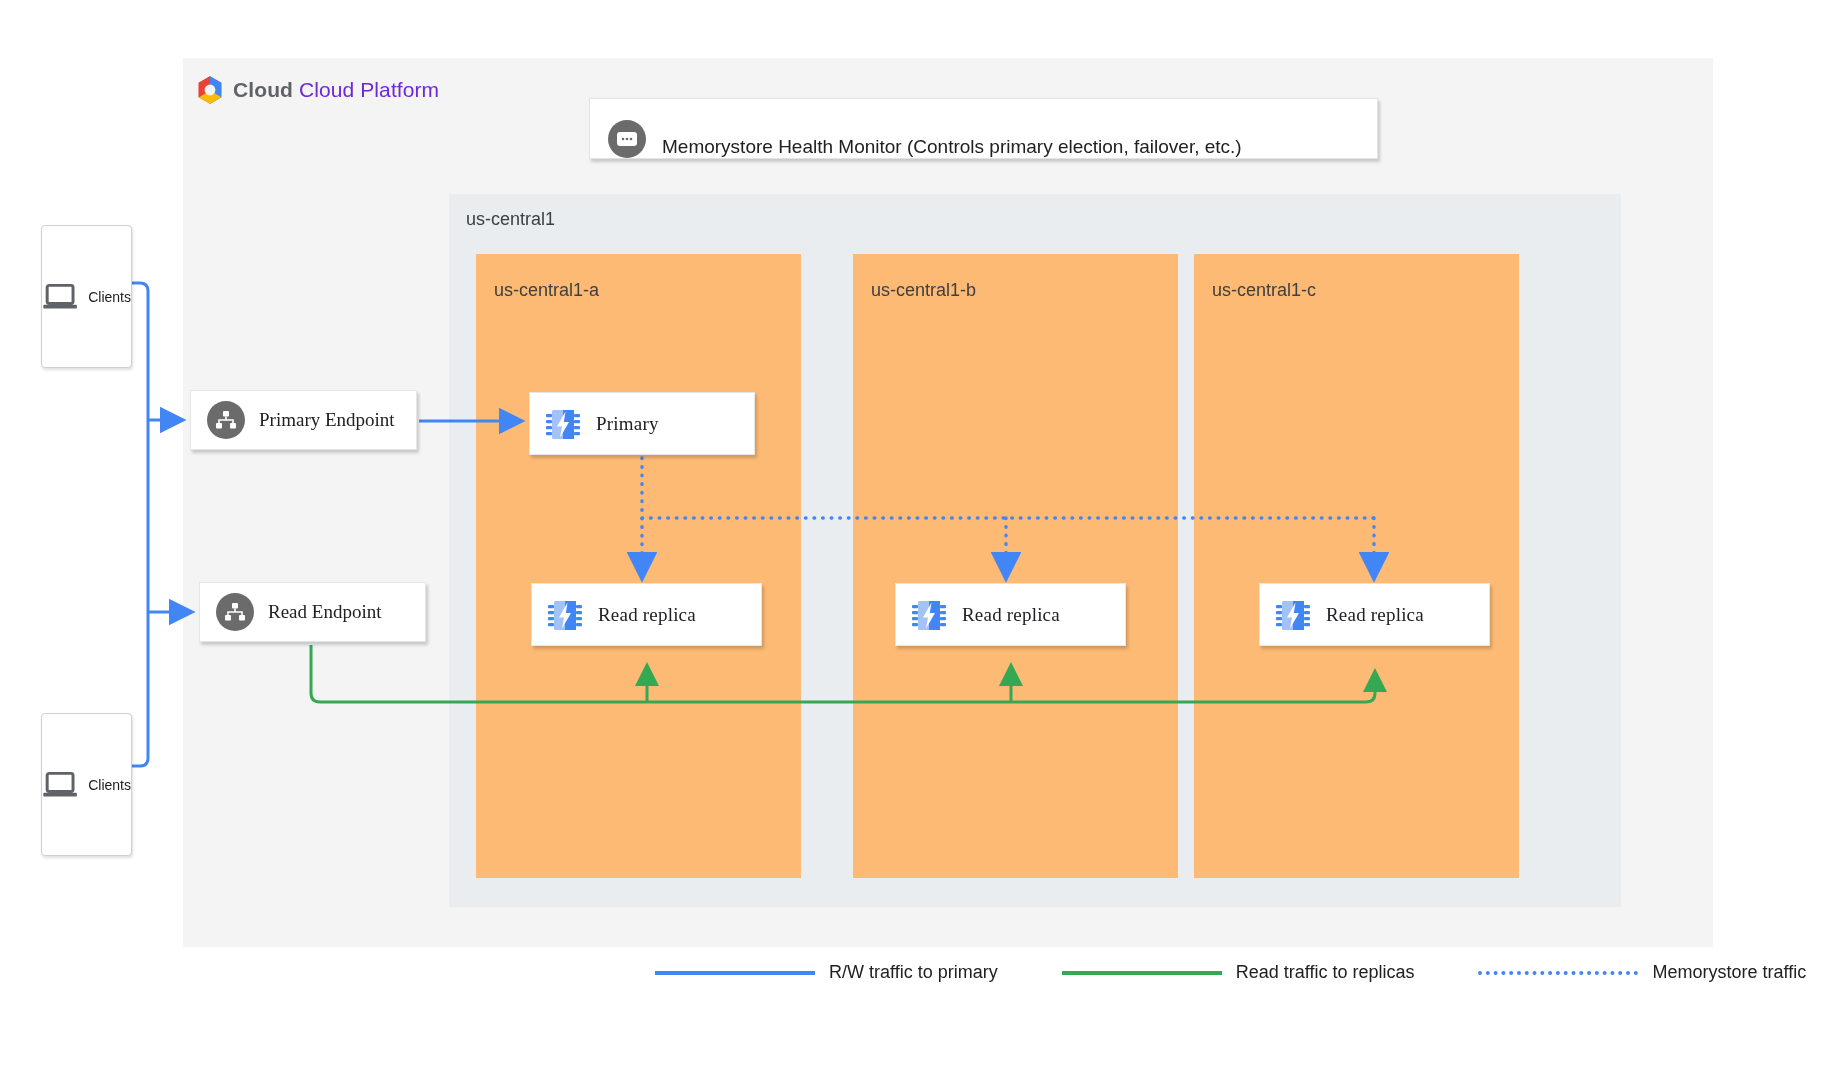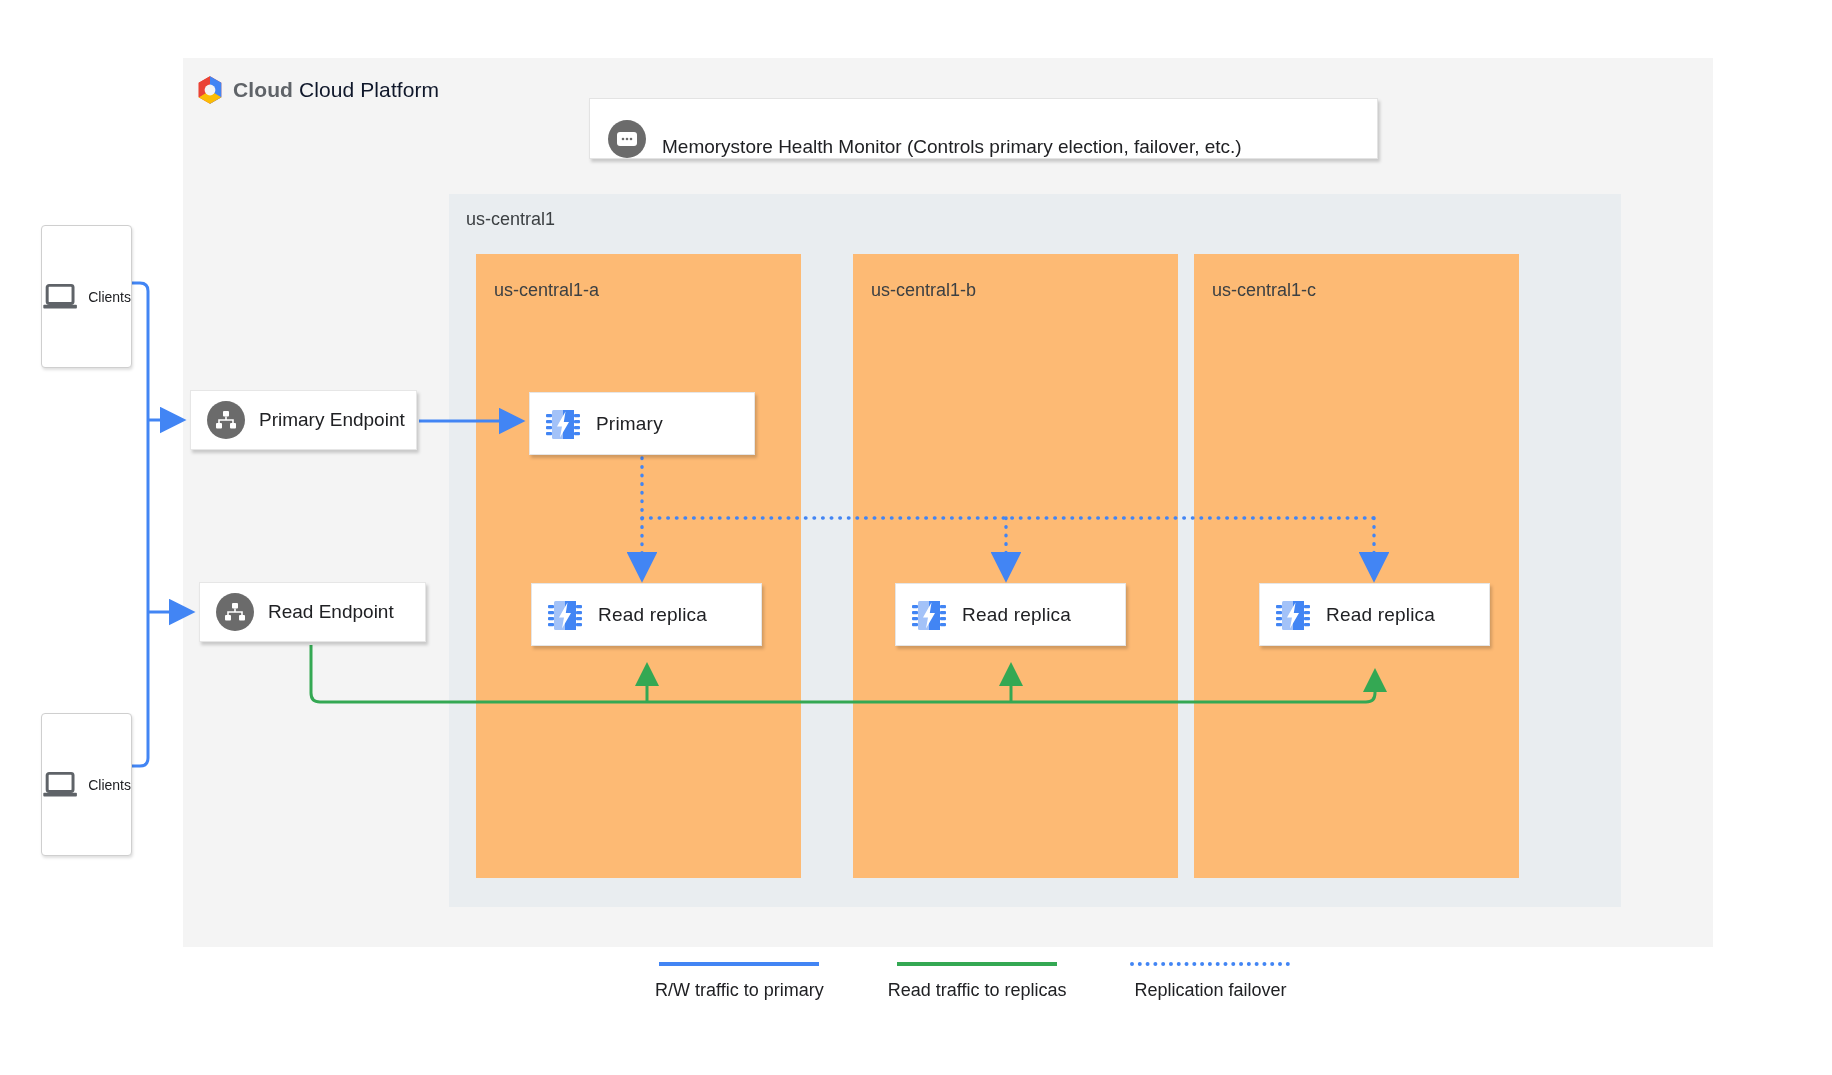--- a/index.html
+++ b/index.html
@@ -40,21 +40,21 @@
     height: 30px;
   }
   .gcp-logo-mark { width: 28px; height: 30px; display: block; }
   .gcp-logo-text {
     font-size: 21px;
     color: #5F6368;
     letter-spacing: 0.1px;
     white-space: nowrap;
   }
   .gcp-logo-text b { color: #5F6368; font-weight: 700; }
-  .gcp-logo-text span { font-weight: 400; color: #0f172a; }
+  .gcp-logo-text span { font-weight: 400; color: #6d28d9; }
 
   
   .health-bar {
     position: absolute;
     left: 589px;
     top: 98px;
     width: 789px;
     height: 61px;
     background: #ffffff;
     border: 1px solid #E3E3E3;
@@ -113,20 +113,21 @@
 
   
   .card {
     position: absolute;
     background: #ffffff;
     border: 1px solid #E6E6E6;
     box-shadow: 2px 3px 3px rgba(0,0,0,0.18);
     display: flex;
     align-items: center;
     box-sizing: border-box;
+    font-family: Liberation Serif, serif;
   }
   .card .label { font-size: 19px; color: #202124; white-space: nowrap; }
 
   
   .endpoint { height: 60px; padding-left: 16px; gap: 14px; }
   .endpoint .label { font-size: 19px; }
   #primary-endpoint { left: 190px; top: 390px; width: 227px; }
   #read-endpoint    { left: 199px; top: 582px; width: 227px; }
 
   
@@ -165,21 +166,21 @@
   .legend {
     position: absolute;
     left: 655px;
     top: 962px;
     display: flex;
     gap: 64px;
     align-items: flex-start;
   }
   .legend-item {
     display: flex;
-    flex-direction: column;
+    flex-direction: row;
     align-items: center;
     gap: 14px;
   }
   .legend-swatch { width: 160px; height: 4px; }
   .legend-swatch.solid-blue  { background: #4285F4; }
   .legend-swatch.solid-green { background: #34A853; }
   .legend-swatch.dotted-blue {
     height: 0; border-top: 4px dotted #4285F4; background: none;
   }
   .legend-text { font-size: 18px; color: #202124; white-space: nowrap; }
@@ -390,17 +391,17 @@
     <div class="legend-item">
       <span class="legend-swatch solid-blue"></span>
       <span class="legend-text">R/W traffic to primary</span>
     </div>
     <div class="legend-item">
       <span class="legend-swatch solid-green"></span>
       <span class="legend-text">Read traffic to replicas</span>
     </div>
     <div class="legend-item">
       <span class="legend-swatch dotted-blue"></span>
-      <span class="legend-text">Replication failover</span>
+      <span class="legend-text">Memorystore traffic</span>
     </div>
   </div>
 
 </div>
 
 </body></html>

